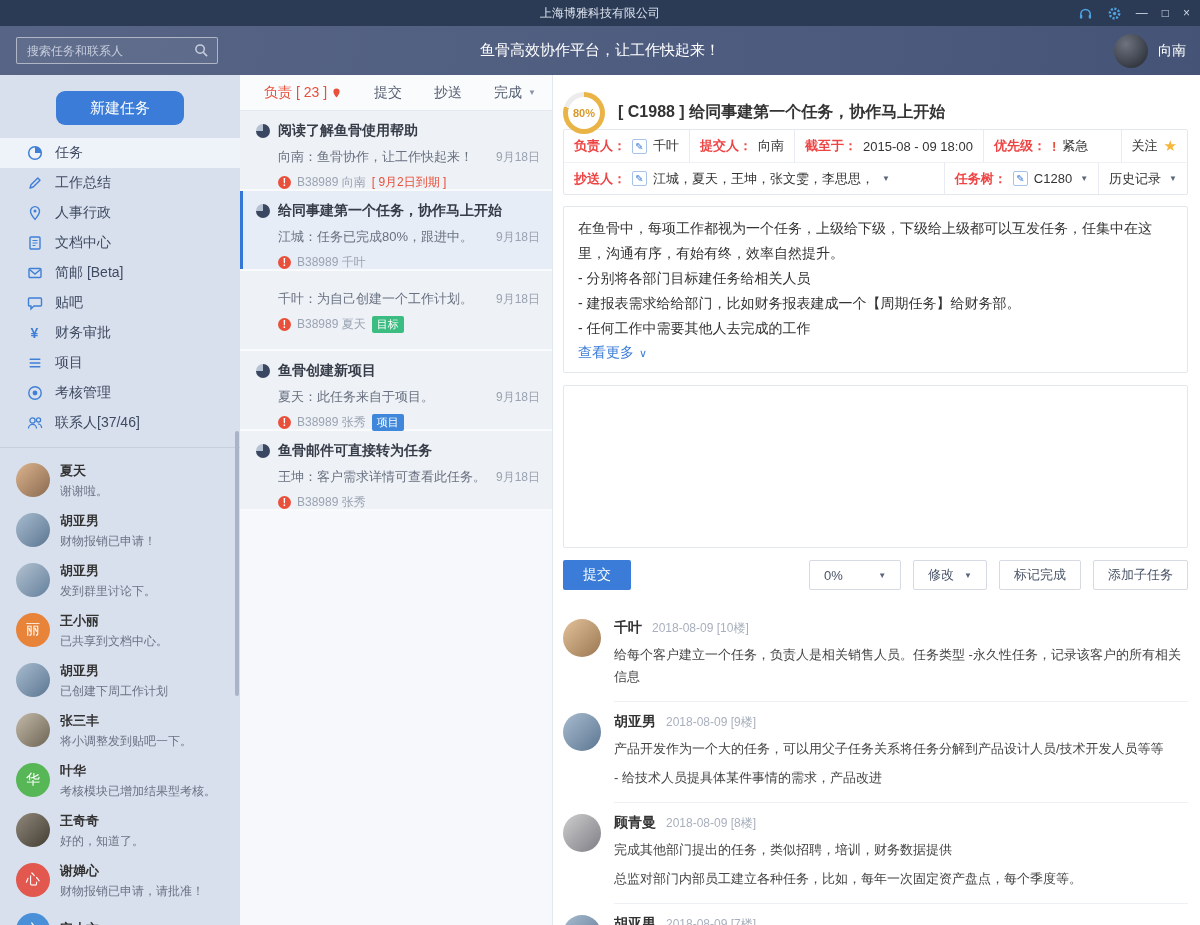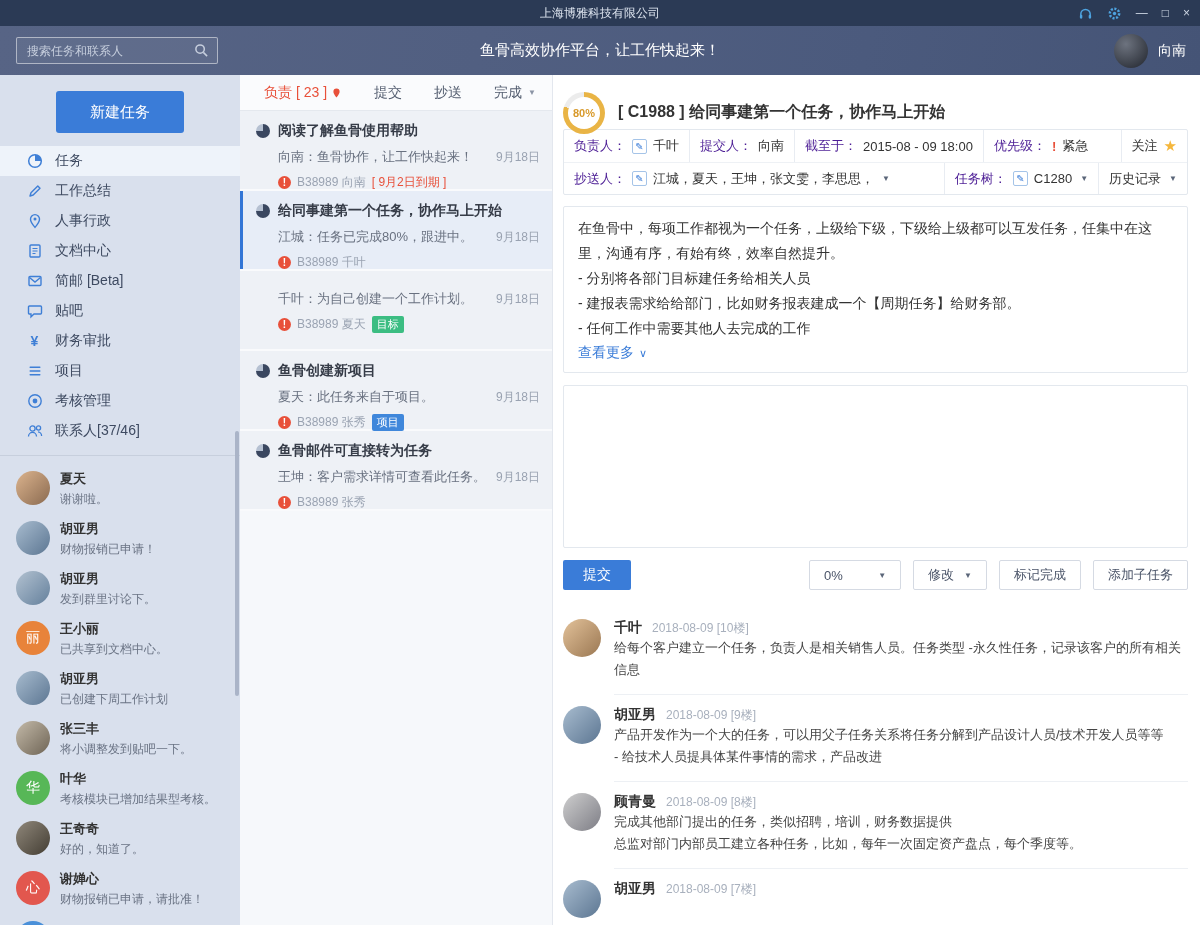--- a/index.html
+++ b/index.html
@@ -30,22 +30,22 @@
   .slogan { position:absolute; left:0; right:0; top:0; height:49px; display:flex; align-items:center;
     justify-content:center; color:#fff; font-size:15px; pointer-events:none; }
   .user { position:absolute; right:14px; top:0; height:49px; display:flex; align-items:center; gap:10px;
     color:#fff; font-size:14px; cursor:pointer; }
   .avatar { border-radius:50%; display:flex; align-items:center; justify-content:center; color:#fff; flex:none;
     background:#8a93a5; overflow:hidden; }
   .user .avatar { width:34px; height:34px; }
 
   
   .sidebar { position:absolute; left:0; top:75px; bottom:0; width:240px; background:#d9e0ed; overflow:hidden; }
-  .btn-new { display:block; margin:16px auto 0; width:128px; height:42px; background:#3a7cd8; color:#fff;
-    font-size:15px; border:0; border-radius:3px; cursor:pointer; font-family:inherit; }
+  .btn-new { display:block; margin:16px auto 0; width:128px; height:34px; background:#3a7cd8; color:#fff;
+    font-size:15px; border:0; border-radius:9px; cursor:pointer; font-family:inherit; }
   .menu { margin-top:13px; }
   .menu-item { height:30px; display:flex; align-items:center; padding-left:26px; gap:12px; font-size:14px;
     color:#3e4a61; cursor:pointer; }
   .menu-item.active { background:#eef3fa; }
   .mi-icon { width:17px; height:16px; color:#3f7fd6; display:flex; align-items:center; justify-content:center; }
   .mi-glyph { font-size:14px; font-weight:bold; line-height:1; }
   .side-divider { margin-top:9px; border-top:1px solid #c7cfdd; }
   .contacts { padding-top:7px; }
   .contact { height:50px; display:flex; align-items:center; padding:0 14px 0 16px; gap:10px; cursor:pointer; }
   .contact .avatar { width:34px; height:34px; font-size:14px; }
@@ -90,21 +90,21 @@
   .ring::after { content:""; position:absolute; inset:5px; border-radius:50%; background:#fff; }
   .ring-text { position:absolute; inset:0; display:flex; align-items:center; justify-content:center;
     font-size:11px; font-weight:bold; color:#d89a2b; z-index:1; }
   .d-title { font-size:16px; font-weight:bold; color:#333; white-space:nowrap; overflow:hidden; }
 
   .info-box { border:1px solid #e3e8ee; border-radius:2px; }
   .info-row { display:flex; align-items:stretch; min-height:32px; }
   .info-row + .info-row { border-top:1px solid #eef1f5; }
   .cell { display:flex; align-items:center; gap:6px; padding:0 10px; font-size:13px; color:#333; white-space:nowrap; }
   .cell + .cell { border-left:1px solid #e8ecf2; }
-  .cell-label { color:#4c1d95; }
+  .cell-label { color:#ef4444;font-weight:bold; }
   .edit-ico { width:15px; height:15px; border:1px solid #a5c4e8; border-radius:2px; color:#3a7cd8; font-size:10px;
     display:flex; align-items:center; justify-content:center; cursor:pointer; flex:none; }
   .caret { font-size:8px; color:#5b6679; margin-left:2px; cursor:pointer; }
   .mark-red { color:#e8503a; font-weight:bold; }
   .star { color:#f5b73d; font-size:15px; cursor:pointer; }
   .cell-follow { margin-left:auto; }
   .cell-cc { flex:1; min-width:0; overflow:hidden; }
 
   .desc-box { margin-top:11px; border:1px solid #e3e8ee; border-radius:2px; padding:9px 14px 10px; }
   .desc-line { font-size:14px; color:#333; line-height:25px; }
@@ -126,21 +126,21 @@
   .btn-pct { min-width:92px; justify-content:space-between; }
 
   .comments { margin-top:18px; }
   .comment { display:flex; gap:13px; padding-top:11px; }
   .comment .avatar { width:38px; height:38px; font-size:15px; }
   .cm-body { flex:1; min-width:0; border-bottom:1px solid #edf0f4; padding-bottom:13px; }
   .comment:last-child .cm-body { border-bottom:0; }
   .cm-head { display:flex; align-items:baseline; gap:10px; }
   .cm-name { font-size:14px; font-weight:bold; color:#333; }
   .cm-date { font-size:12px; color:#a8b0bd; }
-  .cm-line { font-size:13px; color:#444; line-height:22px; white-space:normal; }
+  .cm-line { font-size:13px; color:#444; line-height:22px; margin-top:7px; white-space:normal; }
   .cm-line:empty { display:none; }
 </style>
 </head>
 <body>
 
 <div class="titlebar">
   <span>上海博雅科技有限公司</span>
   <div class="tb-controls">
     <span class="tb-ico">
       <svg width="15" height="15" viewBox="0 0 16 16">

